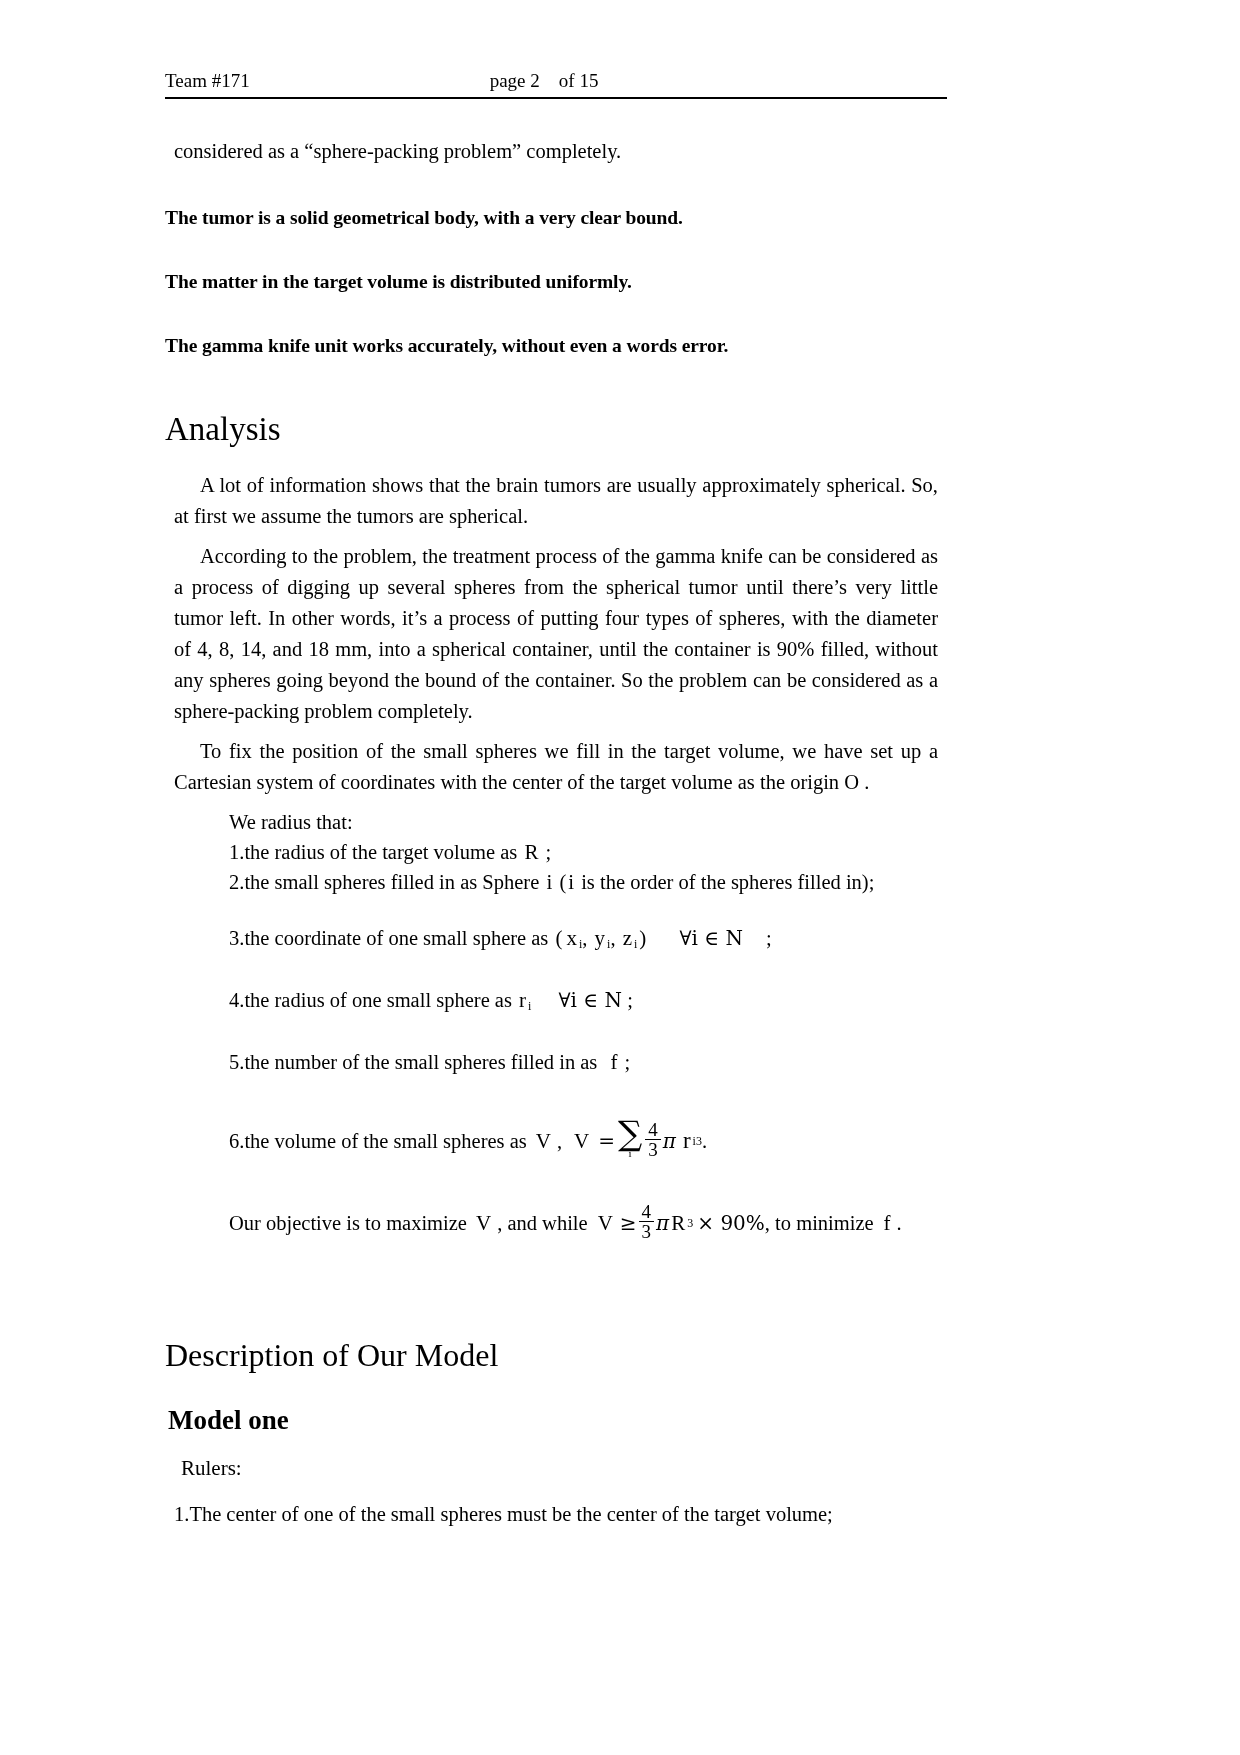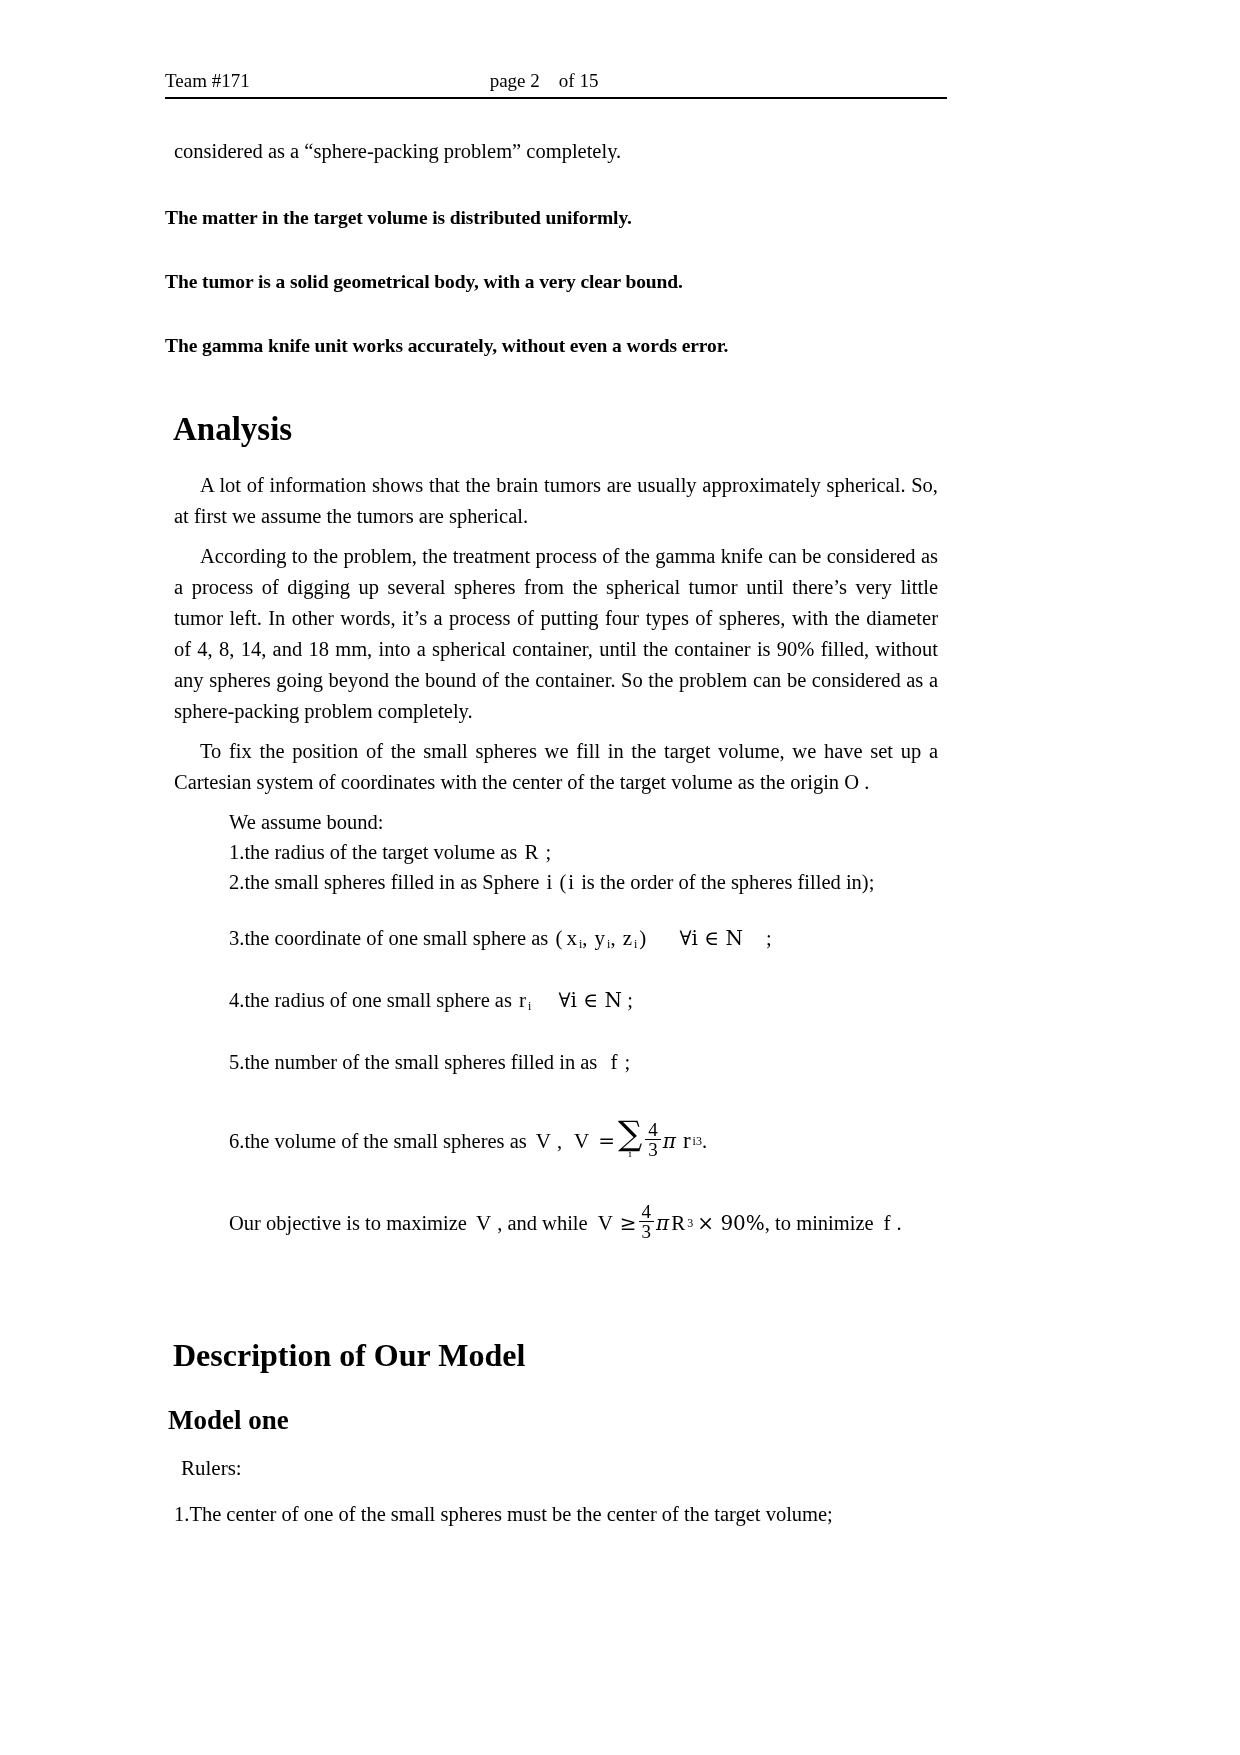--- a/index.html
+++ b/index.html
@@ -69,22 +69,22 @@
     font-weight: bold;
     font-size: 19.5px;
     line-height: 26px;
     margin: 0;
     letter-spacing: -0.1px;
   }
   .gap-38 { margin-top: 38px; }
 
   h1.section {
     font-size: 33px;
-    font-weight: bold;
-    margin: 8px;
+    font-weight: normal;
+    margin: 0;
     line-height: 40px;
     letter-spacing: 0px;
   }
   h1.section.big {
     font-size: 32px;
   }
   h2.subsection {
     font-size: 27px;
     font-weight: bold;
     margin: 3px;
@@ -188,33 +188,33 @@
     <div class="header">
       <div class="header-inner">
         <span class="header-team">Team #171</span>
         <span class="header-page">page 2    of 15</span>
       </div>
       <div class="header-rule"></div>
     </div>
 
     <p class="para lead">considered as a “sphere-packing problem” completely.</p>
 
+    <p class="bold-assume gap-38">The tumor is a solid geometrical body, with a very clear bound.</p>
     <p class="bold-assume gap-38">The matter in the target volume is distributed uniformly.</p>
-    <p class="bold-assume gap-38">The tumor is a solid geometrical body, with a very clear bound.</p>
     <p class="bold-assume gap-38">The gamma knife unit works accurately, without even a words error.</p>
 
     <h1 class="section" style="margin-top:50px;">Analysis</h1>
 
     <p class="para para-indent" style="margin-top:21px;">A lot of information shows that the brain tumors are usually approximately spherical. So, at first we assume the tumors are spherical.</p>
     <p class="para para-indent">According to the problem, the treatment process of the gamma knife can be considered as a process of digging up several spheres from the spherical tumor until there’s very little tumor left. In other words, it’s a process of putting four types of spheres, with the diameter of 4, 8, 14, and 18 mm, into a spherical container, until the container is 90% filled, without any spheres going beyond the bound of the container. So the problem can be considered as a sphere-packing problem completely.</p>
     <p class="para para-indent">To fix the position of the small spheres we fill in the target volume, we have set up a Cartesian system of coordinates with the center of the target volume as the origin O .</p>
 
     <div class="list-block">
 
-      <p class="li" style="margin-top:3px;">We assume bound:</p>
+      <p class="li" style="margin-top:3px;">We radius that:</p>
 
       <p class="li">
         <span>1.the radius of the target volume as</span>
         <span class="mathvar">R</span>
         <span>;</span>
       </p>
 
       <p class="li">
         <span>2.the small spheres filled in as Sphere</span>
         <span class="mathvar">i</span>

